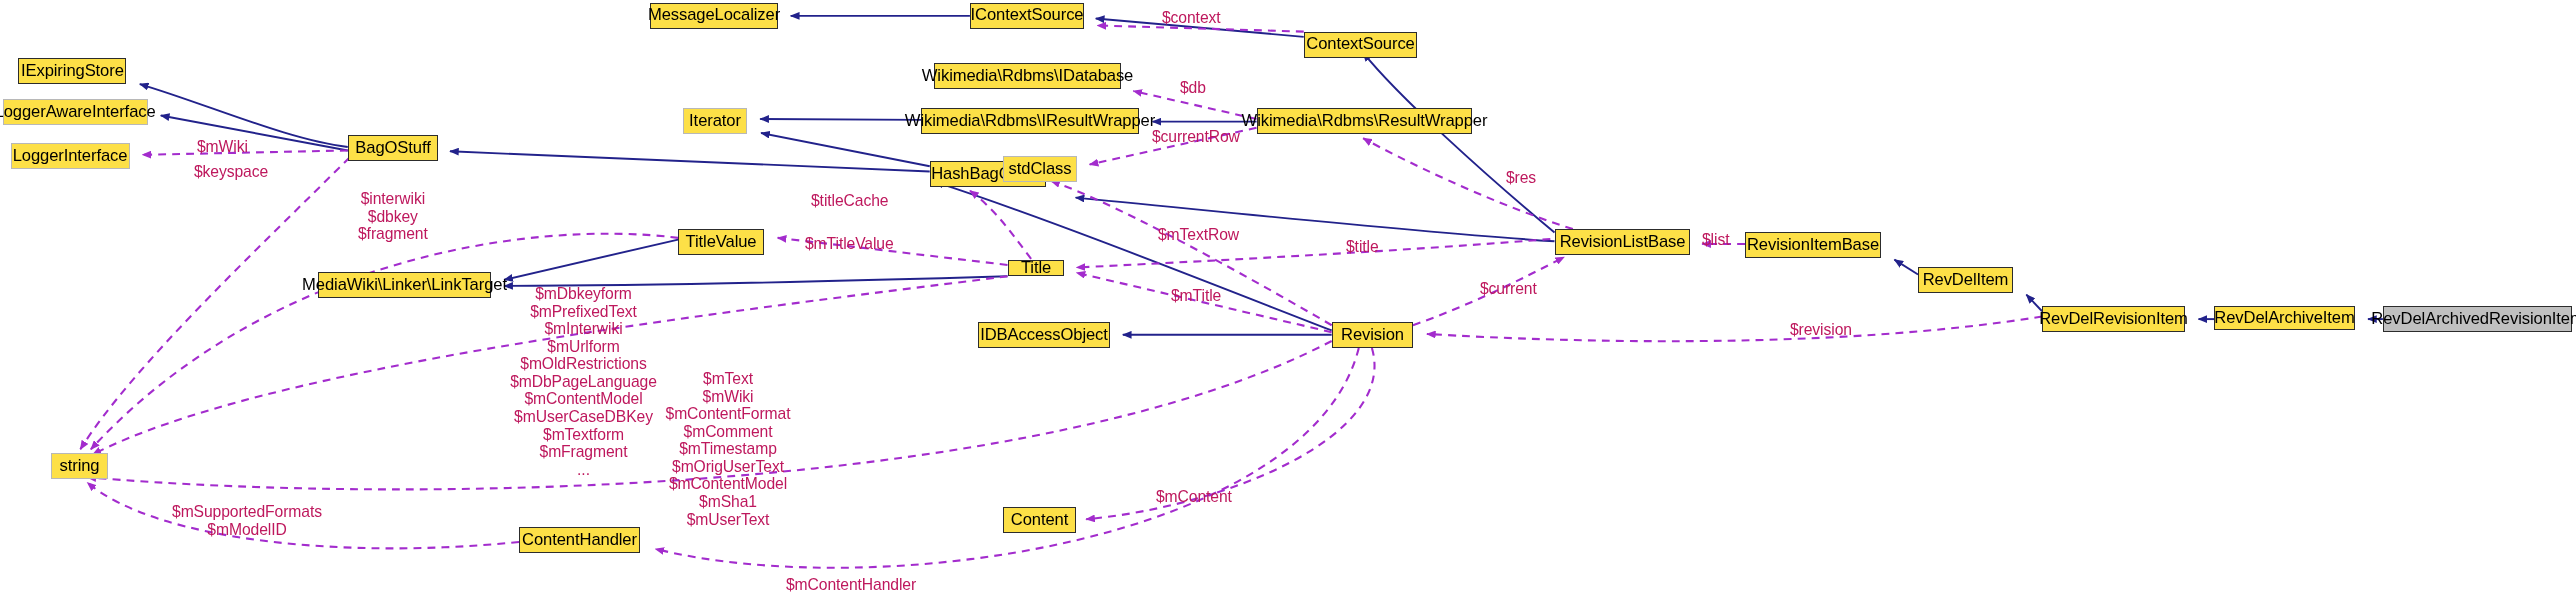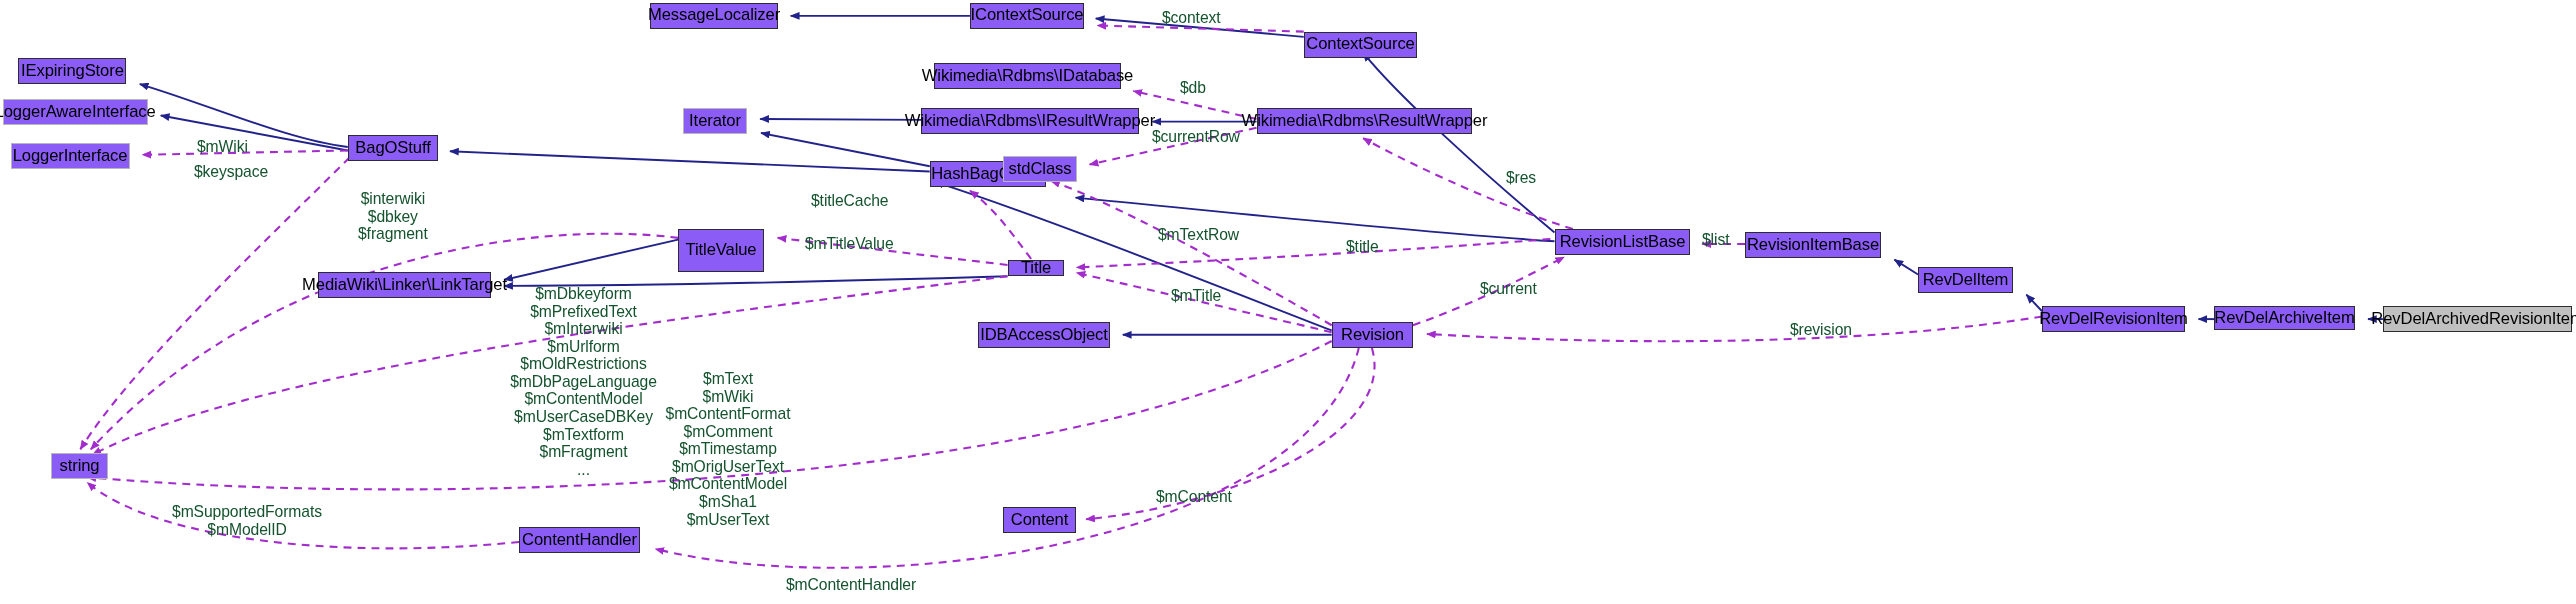--- a/index.html
+++ b/index.html
@@ -17,35 +17,35 @@
     position: absolute; left: 0; top: 0;
     width: 2576px; height: 605px;
     pointer-events: none;
   }
   .node {
     position: absolute;
     box-sizing: border-box;
     display: flex;
     align-items: center;
     justify-content: center;
-    background: #8b5cf6;
+    background: #fde047;
     white-space: nowrap;
     font-size: 16.6px;
     line-height: 1;
     color: #000000;
     letter-spacing: -0.1px;
     padding: 0 7px;
   }
   .node.solid  { border: 1.7px solid #2c2c2c; }
   .node.light  { border: 1.7px solid #b8b8b8; }
   .node.focus  { border: 1.7px solid #2c2c2c; background: #c0c0c0; }
   .edge-label {
     position: absolute;
     font-size: 15.7px;
-    color: #14532d;
+    color: #be185d;
     white-space: pre;
     line-height: 1.12;
     text-align: center;
     letter-spacing: -0.1px;
   }
 </style>
 </head>
 <body>
 
 <div id="canvas">
@@ -181,21 +181,21 @@
   </div>
   <div class="node light" style="left:1003px;top:156px;width:74px;height:26px;">
     <span>stdClass</span>
   </div>
   <div class="node solid" style="left:1555px;top:229px;width:135px;height:26px;">
     <span>RevisionListBase</span>
   </div>
   <div class="node solid" style="left:1745px;top:232px;width:136px;height:26px;">
     <span>RevisionItemBase</span>
   </div>
-  <div class="node solid" style="left:678px;top:229px;width:86px;height:43px;">
+  <div class="node solid" style="left:678px;top:229px;width:86px;height:26px;">
     <span>TitleValue</span>
   </div>
   <div class="node solid" style="left:1918px;top:267px;width:95px;height:26px;">
     <span>RevDelItem</span>
   </div>
   <div class="node solid" style="left:1008px;top:260px;width:56px;height:16px;">
     <span>Title</span>
   </div>
   <div class="node solid" style="left:318px;top:272px;width:173px;height:26px;">
     <span>MediaWiki\Linker\LinkTarget</span>

